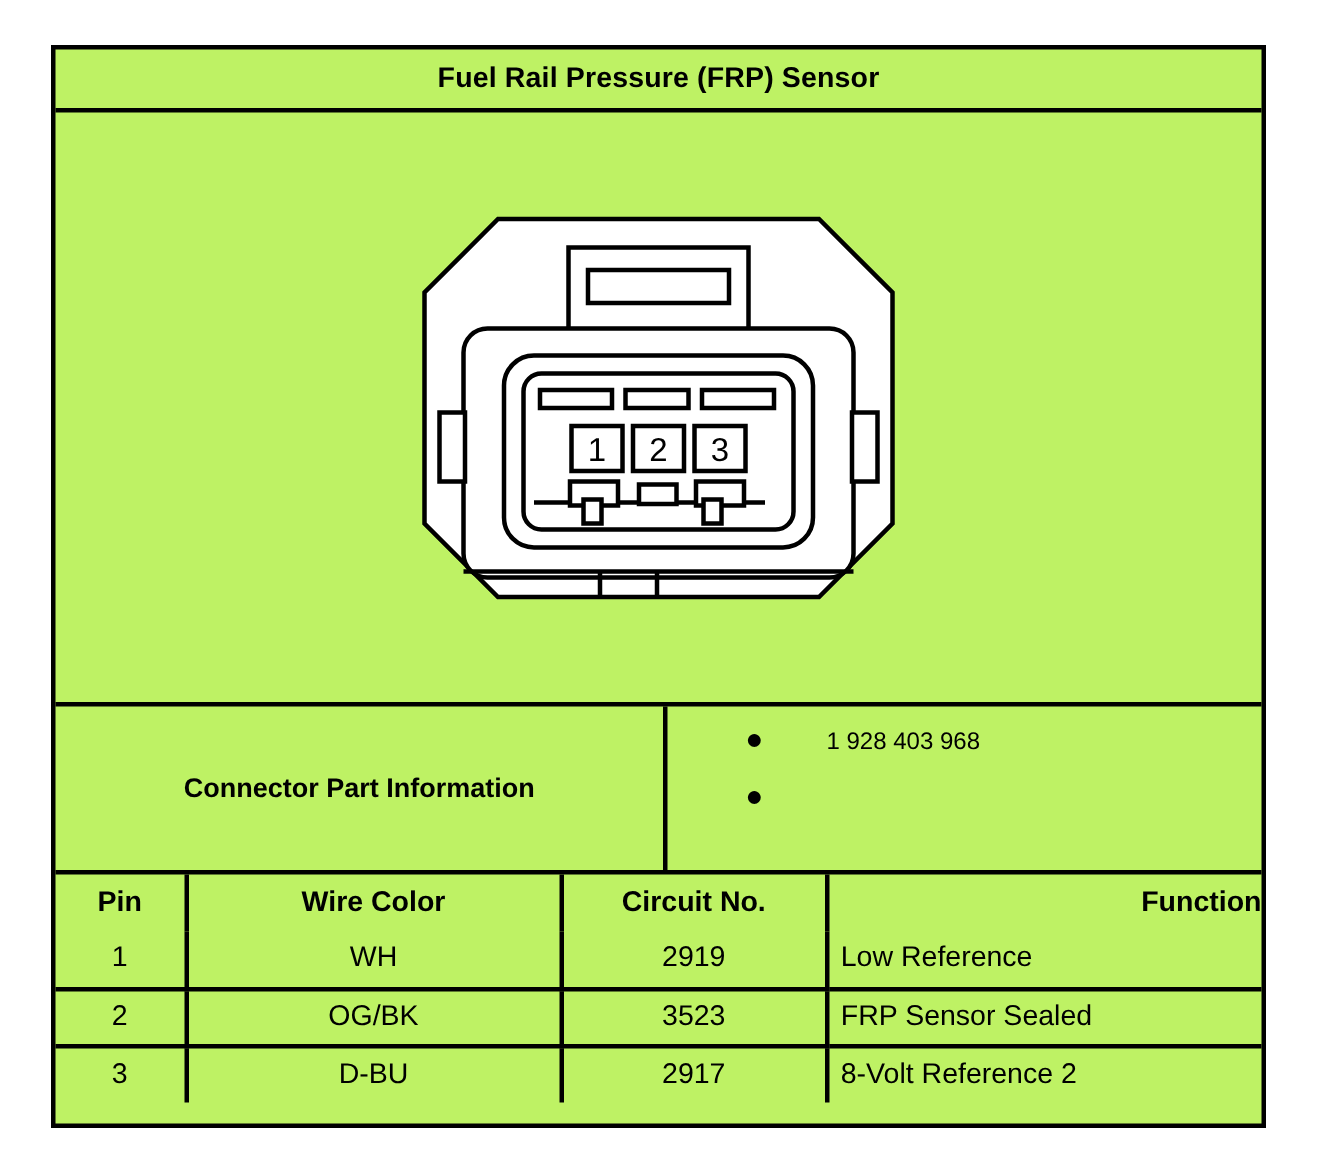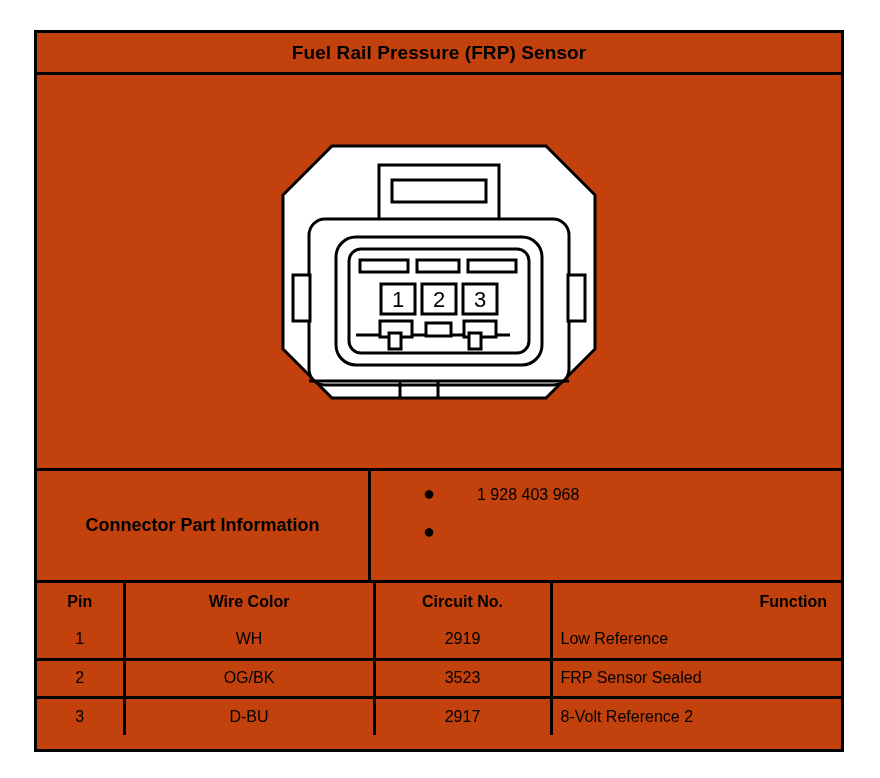--- a/index.html
+++ b/index.html
@@ -18,21 +18,21 @@
 
   
   #sheet {
     position: absolute;
     left: 34px;
     top: 30px;
     width: 810px;
     height: 722px;
     box-sizing: border-box;
     border: 3px solid #000;
-    background: #c2410c;
+    background: #bef264;
   }
 
   
   #title-row {
     height: 42px;
     box-sizing: border-box;
     border-bottom: 3px solid #000;
     display: flex;
     align-items: center;
     justify-content: center;
@@ -59,21 +59,21 @@
   }
 
   
   #partinfo-row {
     display: flex;
     height: 112px;
     box-sizing: border-box;
     border-bottom: 3px solid #000;
   }
   #partinfo-label {
-    width: 334px;
+    width: 408px;
     box-sizing: border-box;
     border-right: 3px solid #000;
     display: flex;
     align-items: center;
     justify-content: center;
   }
   #partinfo-label .lbl {
     font-size: 18px;
     font-weight: bold;
   }
@@ -109,22 +109,22 @@
   #pin-table col.c-pin      { width: 87px;  }
   #pin-table col.c-wire     { width: 250px; }
   #pin-table col.c-circuit  { width: 177px; }
   #pin-table col.c-function { width: auto;  }
 
   #pin-table th, #pin-table td {
     height: 38px;
     box-sizing: border-box;
     border-right: 3px solid #000;
     border-bottom: 3px solid #000;
-    font-size: 16px;
-    padding: 0 14px;
+    font-size: 19px;
+    padding: 0 0;
     text-align: center;
     vertical-align: middle;
   }
   #pin-table th { font-weight: bold; }
   #pin-table th:last-child, #pin-table td:last-child { border-right: none; text-align: right; }
   #pin-table tr:last-child th, #pin-table tr:last-child td { border-bottom: none; }
   #pin-table td.fn { text-align: left; padding-left: 8px; margin-left: 24px; }
 </style>
 </head>
 <body>

